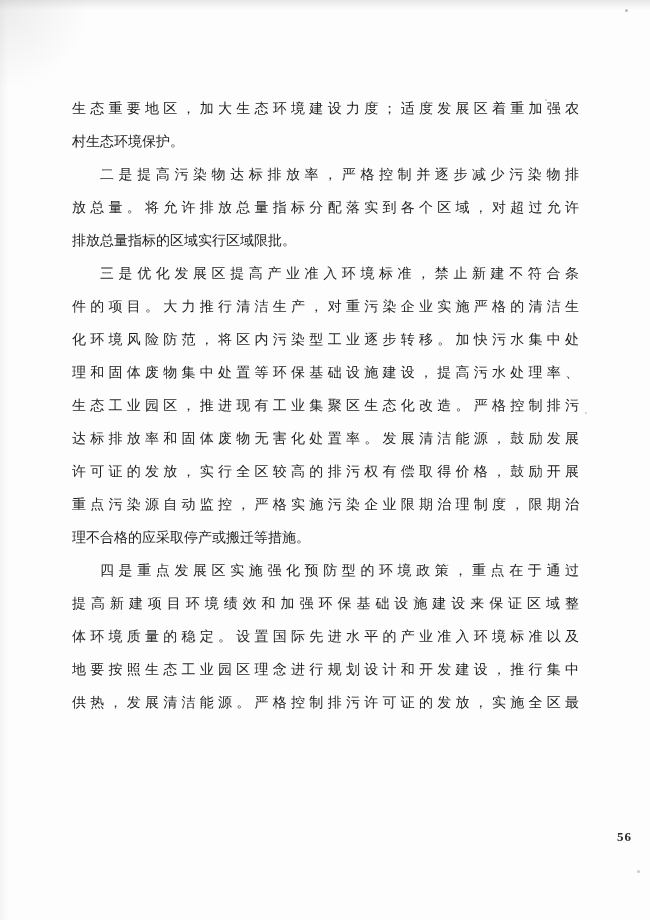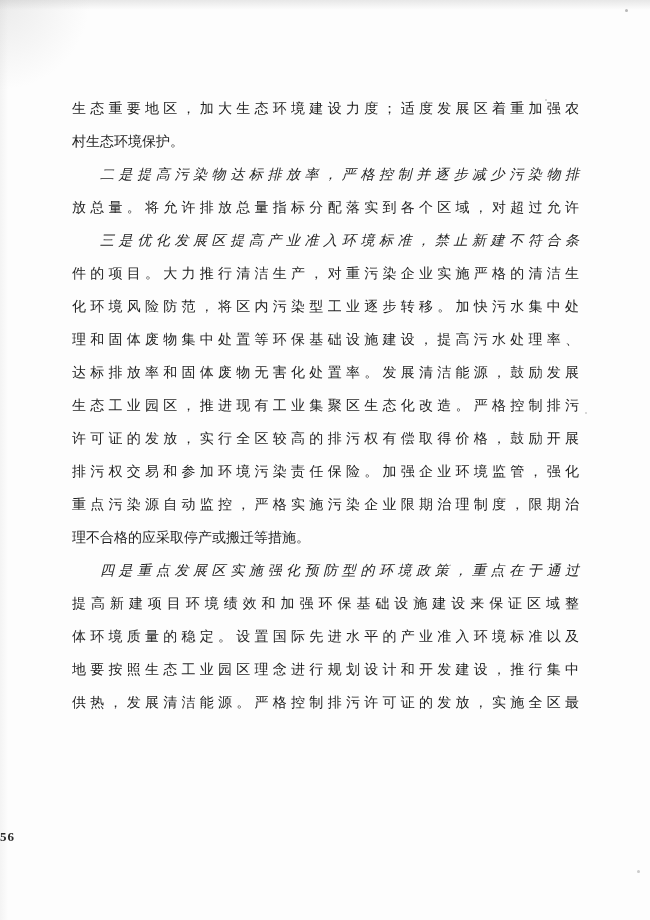--- a/index.html
+++ b/index.html
@@ -43,28 +43,27 @@
   .line.fill {
     text-align: justify;
     text-align-last: justify;
   }
   .line.short {
     text-align: right;
     text-align-last: left;
   }
   .line.indent {
     text-indent: 2em;
-    font-style: italic;
   }
   .page-number {
     position: absolute;
     left: 0;
     top: 829px;
     width: 632px;
-    text-align: left;
+    text-align: right;
     font-size: 13px;
     font-weight: bold;
     color: #2a2a2a;
     font-family: "Liberation Serif", serif;
     letter-spacing: 1px;
   }
   .speck {
     position: absolute;
     background: #9a9a9a;
     border-radius: 50%;
@@ -76,28 +75,28 @@
 </style>
 </head>
 <body>
 
 <div class="page">
   <div class="text-block">
       <div class="line fill">生态重要地区，加大生态环境建设力度；适度发展区着重加强农</div>
       <div class="line short">村生态环境保护。</div>
       <div class="line fill indent">二是提高污染物达标排放率，严格控制并逐步减少污染物排</div>
       <div class="line fill">放总量。将允许排放总量指标分配落实到各个区域，对超过允许</div>
+      <div class="line short">排放总量指标的区域实行区域限批。</div>
       <div class="line fill indent">三是优化发展区提高产业准入环境标准，禁止新建不符合条</div>
       <div class="line fill">件的项目。大力推行清洁生产，对重污染企业实施严格的清洁生</div>
       <div class="line fill">化环境风险防范，将区内污染型工业逐步转移。加快污水集中处</div>
       <div class="line fill">理和固体废物集中处置等环保基础设施建设，提高污水处理率、</div>
+      <div class="line fill">生态工业园区，推进现有工业集聚区生态化改造。严格控制排污</div>
       <div class="line fill">达标排放率和固体废物无害化处置率。发展清洁能源，鼓励发展</div>
-      <div class="line fill">生态工业园区，推进现有工业集聚区生态化改造。严格控制排污</div>
       <div class="line fill">许可证的发放，实行全区较高的排污权有偿取得价格，鼓励开展</div>
-      <div class="line fill">排污权交易和参加环境污染责任保险。加强企业环境监管，强化</div>
       <div class="line fill">重点污染源自动监控，严格实施污染企业限期治理制度，限期治</div>
       <div class="line short">理不合格的应采取停产或搬迁等措施。</div>
       <div class="line fill indent">四是重点发展区实施强化预防型的环境政策，重点在于通过</div>
       <div class="line fill">提高新建项目环境绩效和加强环保基础设施建设来保证区域整</div>
       <div class="line fill">体环境质量的稳定。设置国际先进水平的产业准入环境标准以及</div>
       <div class="line fill">地要按照生态工业园区理念进行规划设计和开发建设，推行集中</div>
       <div class="line fill">供热，发展清洁能源。严格控制排污许可证的发放，实施全区最</div>
     </div>
 
   <div class="page-number">56</div>

